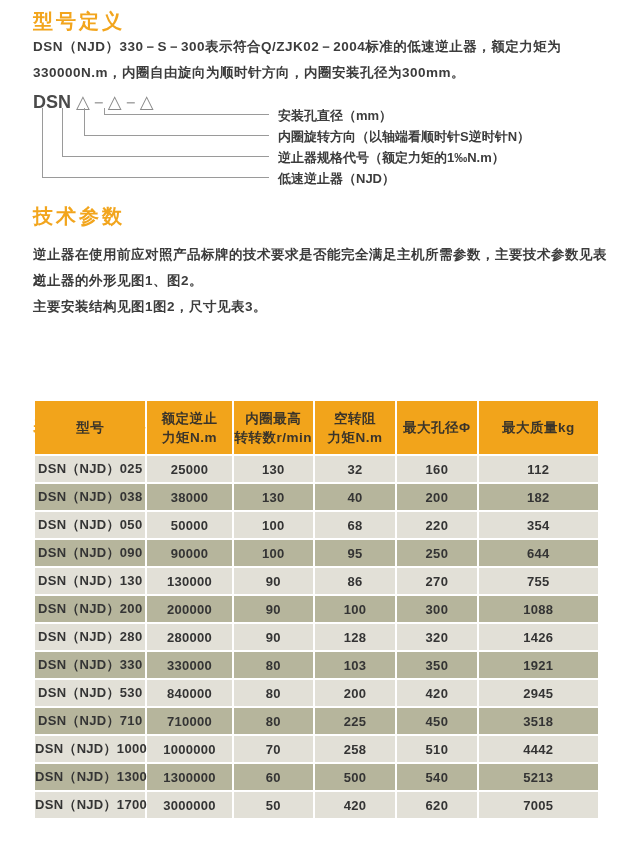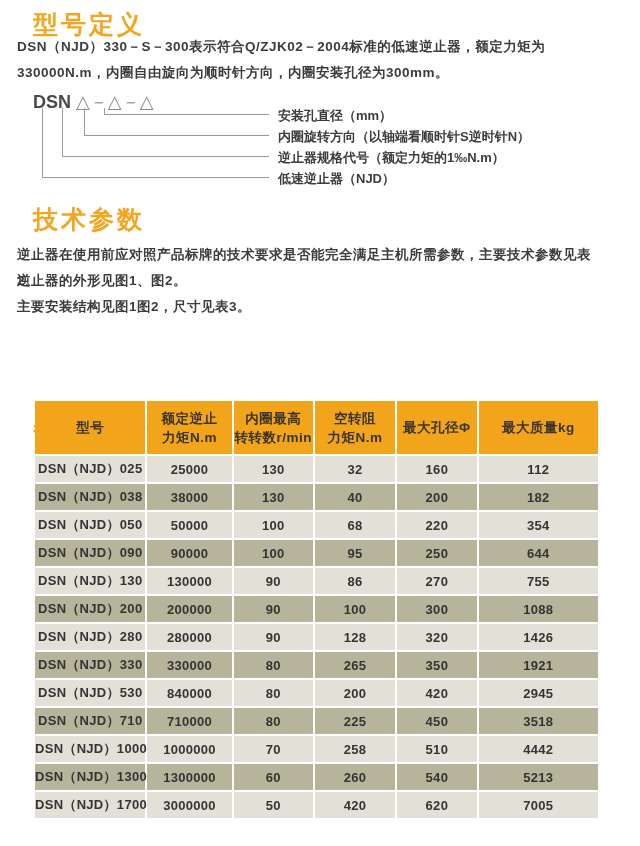--- a/index.html
+++ b/index.html
@@ -13,28 +13,28 @@
   html,body{margin:0;padding:0;}
   body{
     width:640px;height:846px;background:#ffffff;
     font-family:"Liberation Sans","DejaVu Sans",sans-serif;
     color:var(--text);
   }
   .page{position:relative;width:640px;height:846px;overflow:hidden;background:#fff;}
 
   .sec-title{
     position:absolute;left:33px;
-    font-size:25px;font-weight:bold;color:var(--accent);
+    font-size:20px;font-weight:bold;color:var(--accent);
     letter-spacing:3px;white-space:nowrap;
   }
   #title-model{top:8px;}
   #title-tech{top:203px;}
 
   .para{
-    position:absolute;left:17px;width:578px;
+    position:absolute;left:33px;width:578px;
     font-size:13.5px;line-height:26px;font-weight:600;
     letter-spacing:0.5px;color:var(--text);
   }
   #model-desc{top:34px;}
   #tech-p1{top:242px;}
   #tech-p2{top:268px;}
   #tech-p3{top:294px;}
 
   
   .diagram{position:absolute;left:0;top:0;width:640px;height:200px;pointer-events:none;}
@@ -194,21 +194,21 @@
           <td>280000</td>
           <td>90</td>
           <td>128</td>
           <td>320</td>
           <td>1426</td>
         </tr>
         <tr class="dark">
           <td>DSN（NJD）330</td>
           <td>330000</td>
           <td>80</td>
-          <td>265</td>
+          <td>103</td>
           <td>350</td>
           <td>1921</td>
         </tr>
         <tr class="light">
           <td>DSN（NJD）530</td>
           <td>840000</td>
           <td>80</td>
           <td>200</td>
           <td>420</td>
           <td>2945</td>
@@ -226,21 +226,21 @@
           <td>1000000</td>
           <td>70</td>
           <td>258</td>
           <td>510</td>
           <td>4442</td>
         </tr>
         <tr class="dark">
           <td>DSN（NJD）1300</td>
           <td>1300000</td>
           <td>60</td>
-          <td>260</td>
+          <td>500</td>
           <td>540</td>
           <td>5213</td>
         </tr>
         <tr class="light">
           <td>DSN（NJD）1700</td>
           <td>3000000</td>
           <td>50</td>
           <td>420</td>
           <td>620</td>
           <td>7005</td>

